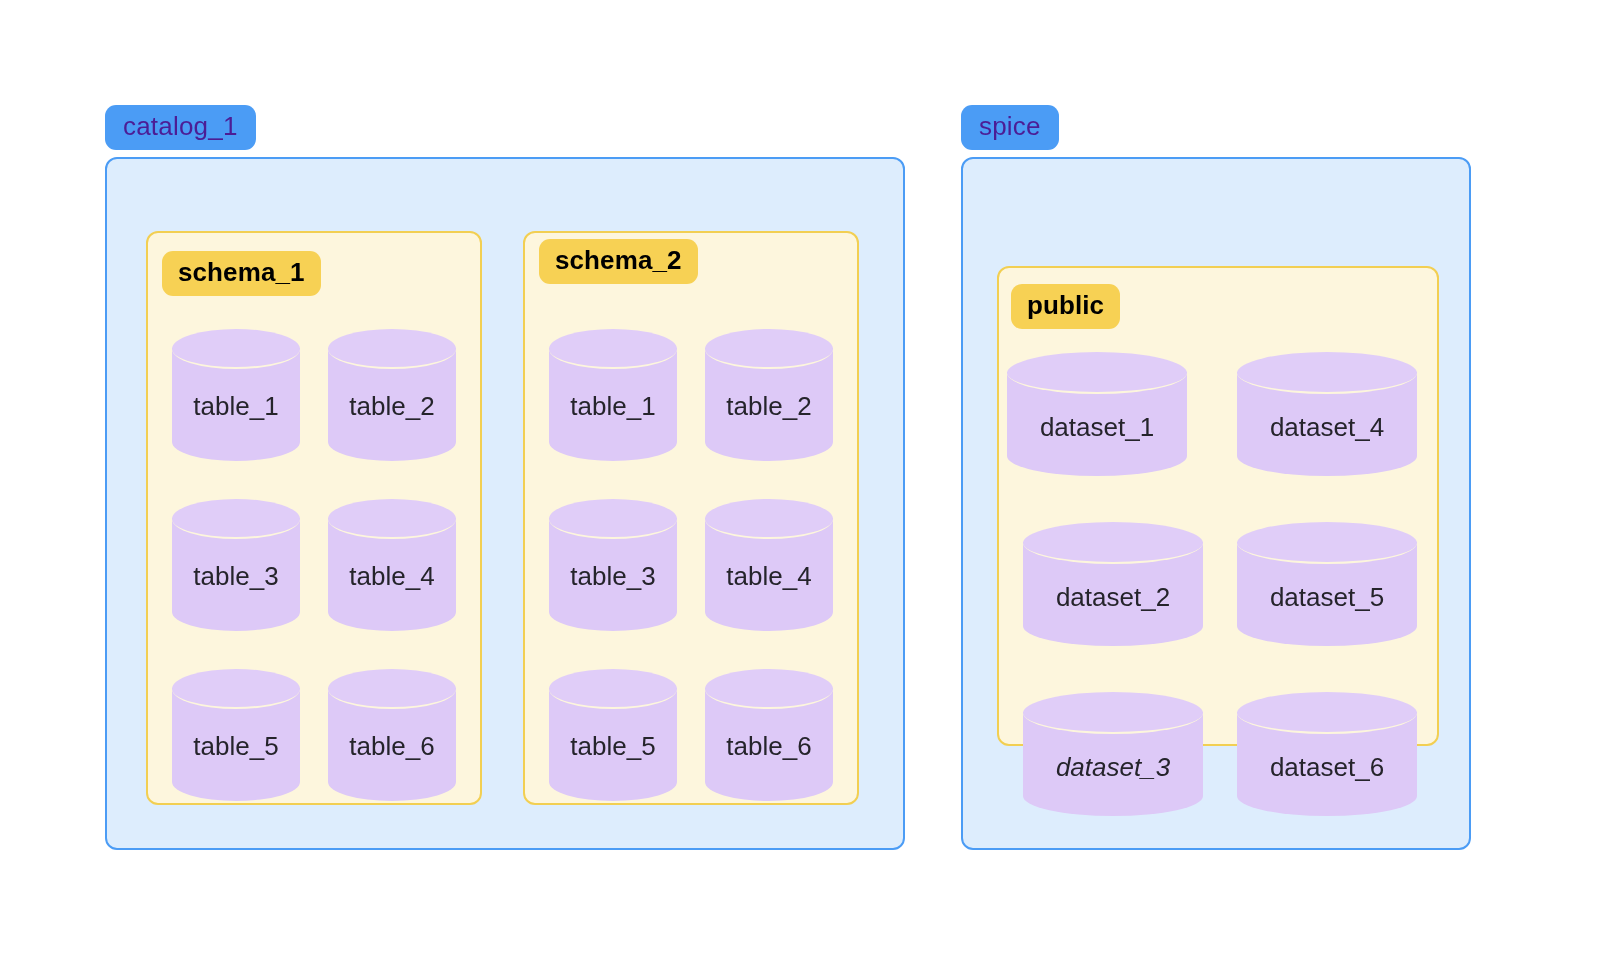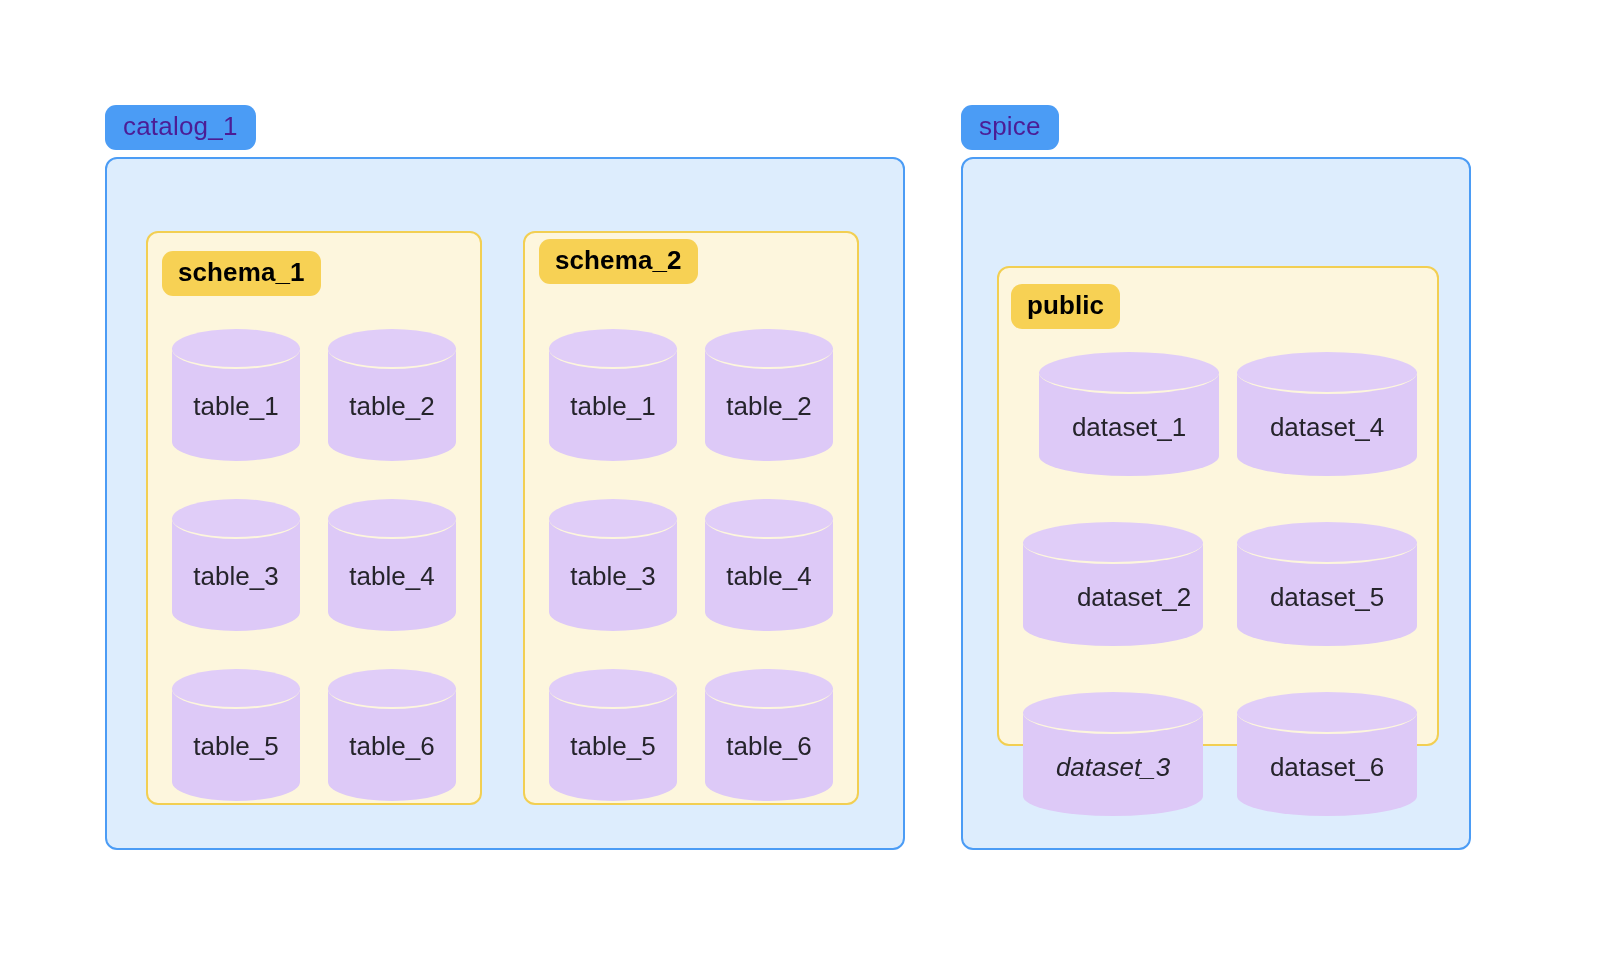--- a/index.html
+++ b/index.html
@@ -208,38 +208,38 @@
   </div>
 
   <div class="catalog-group" style="left:961px; top:105px; width:510px; height:745px;">
     <div class="catalog-badge">spice</div>
 
     <div class="catalog-box" style="left:0px; top:52px; width:510px; height:693px;">
 
       <div class="schema-box" style="left:34px; top:107px; width:442px; height:480px;">
         <div class="schema-badge" style="left:12px; top:16px;">public</div>
 
-        <div class="cylinder" style="left:40px; top:84px; width:180px; height:124px;">
+        <div class="cylinder" style="left:8px; top:84px; width:180px; height:124px;">
           <div class="cyl-bottom" style="top:84px; height:40px;"></div>
           <div class="cyl-body" style="top:20px; height:84px;"></div>
           <div class="cyl-top" style="top:0px; height:42px;"></div>
           <div class="cyl-label" style="top:60px;">dataset_1</div>
         </div>
         <div class="cylinder" style="left:238px; top:84px; width:180px; height:124px;">
           <div class="cyl-bottom" style="top:84px; height:40px;"></div>
           <div class="cyl-body" style="top:20px; height:84px;"></div>
           <div class="cyl-top" style="top:0px; height:42px;"></div>
           <div class="cyl-label" style="top:60px;">dataset_4</div>
         </div>
 
         <div class="cylinder" style="left:24px; top:254px; width:180px; height:124px;">
           <div class="cyl-bottom" style="top:84px; height:40px;"></div>
           <div class="cyl-body" style="top:20px; height:84px;"></div>
           <div class="cyl-top" style="top:0px; height:42px;"></div>
-          <div class="cyl-label" style="top:60px;margin-left:21px;">dataset_2</div>
+          <div class="cyl-label" style="top:60px;">dataset_2</div>
         </div>
         <div class="cylinder" style="left:238px; top:254px; width:180px; height:124px;">
           <div class="cyl-bottom" style="top:84px; height:40px;"></div>
           <div class="cyl-body" style="top:20px; height:84px;"></div>
           <div class="cyl-top" style="top:0px; height:42px;"></div>
           <div class="cyl-label" style="top:60px;">dataset_5</div>
         </div>
 
         <div class="cylinder" style="left:24px; top:424px; width:180px; height:124px;">
           <div class="cyl-bottom" style="top:84px; height:40px;"></div>

